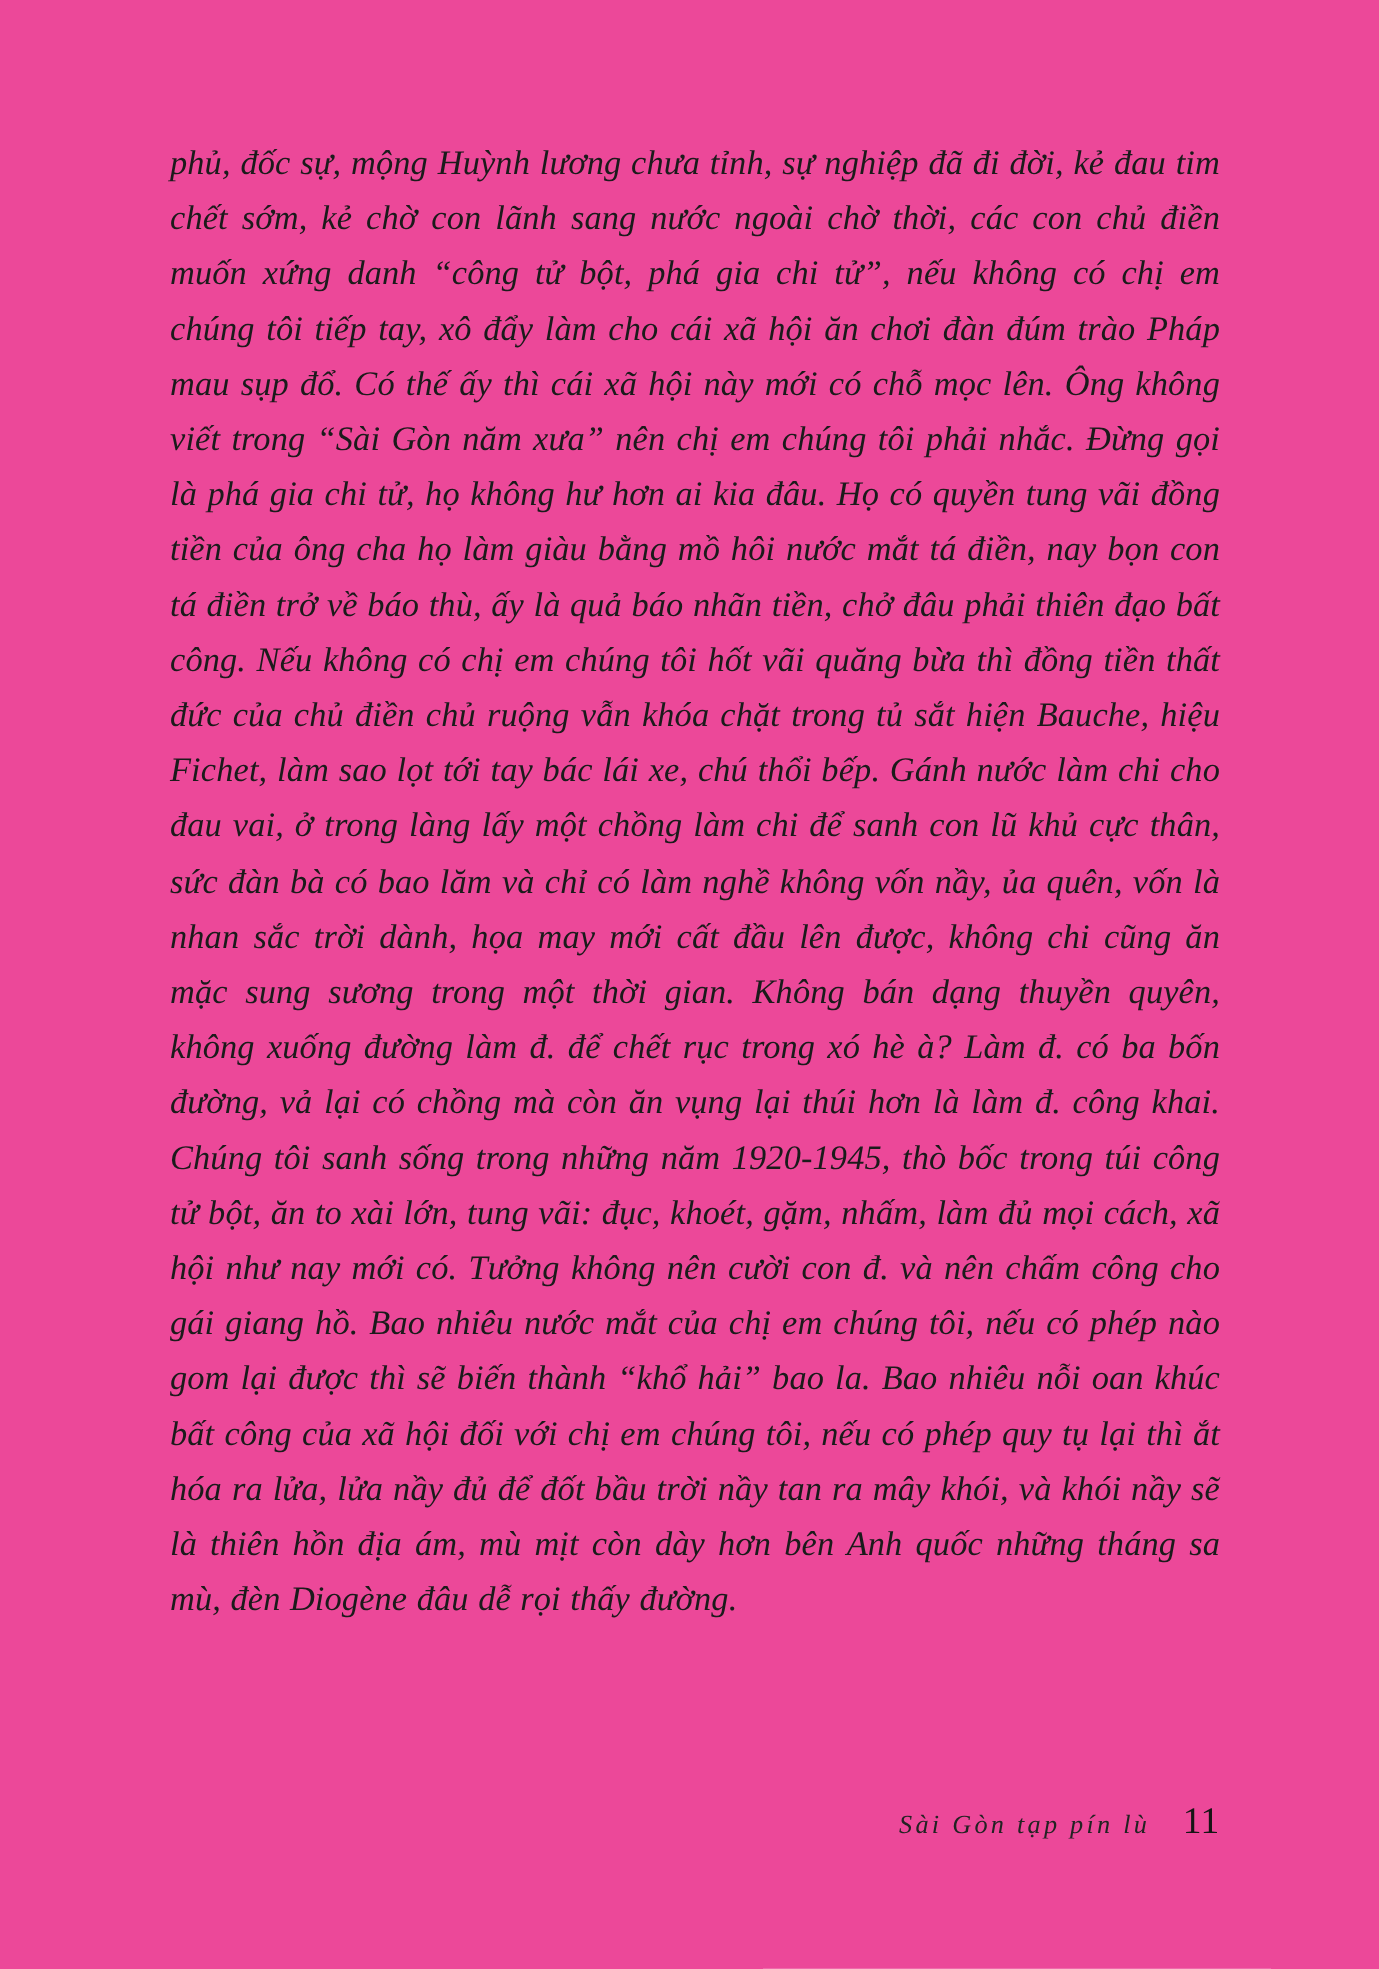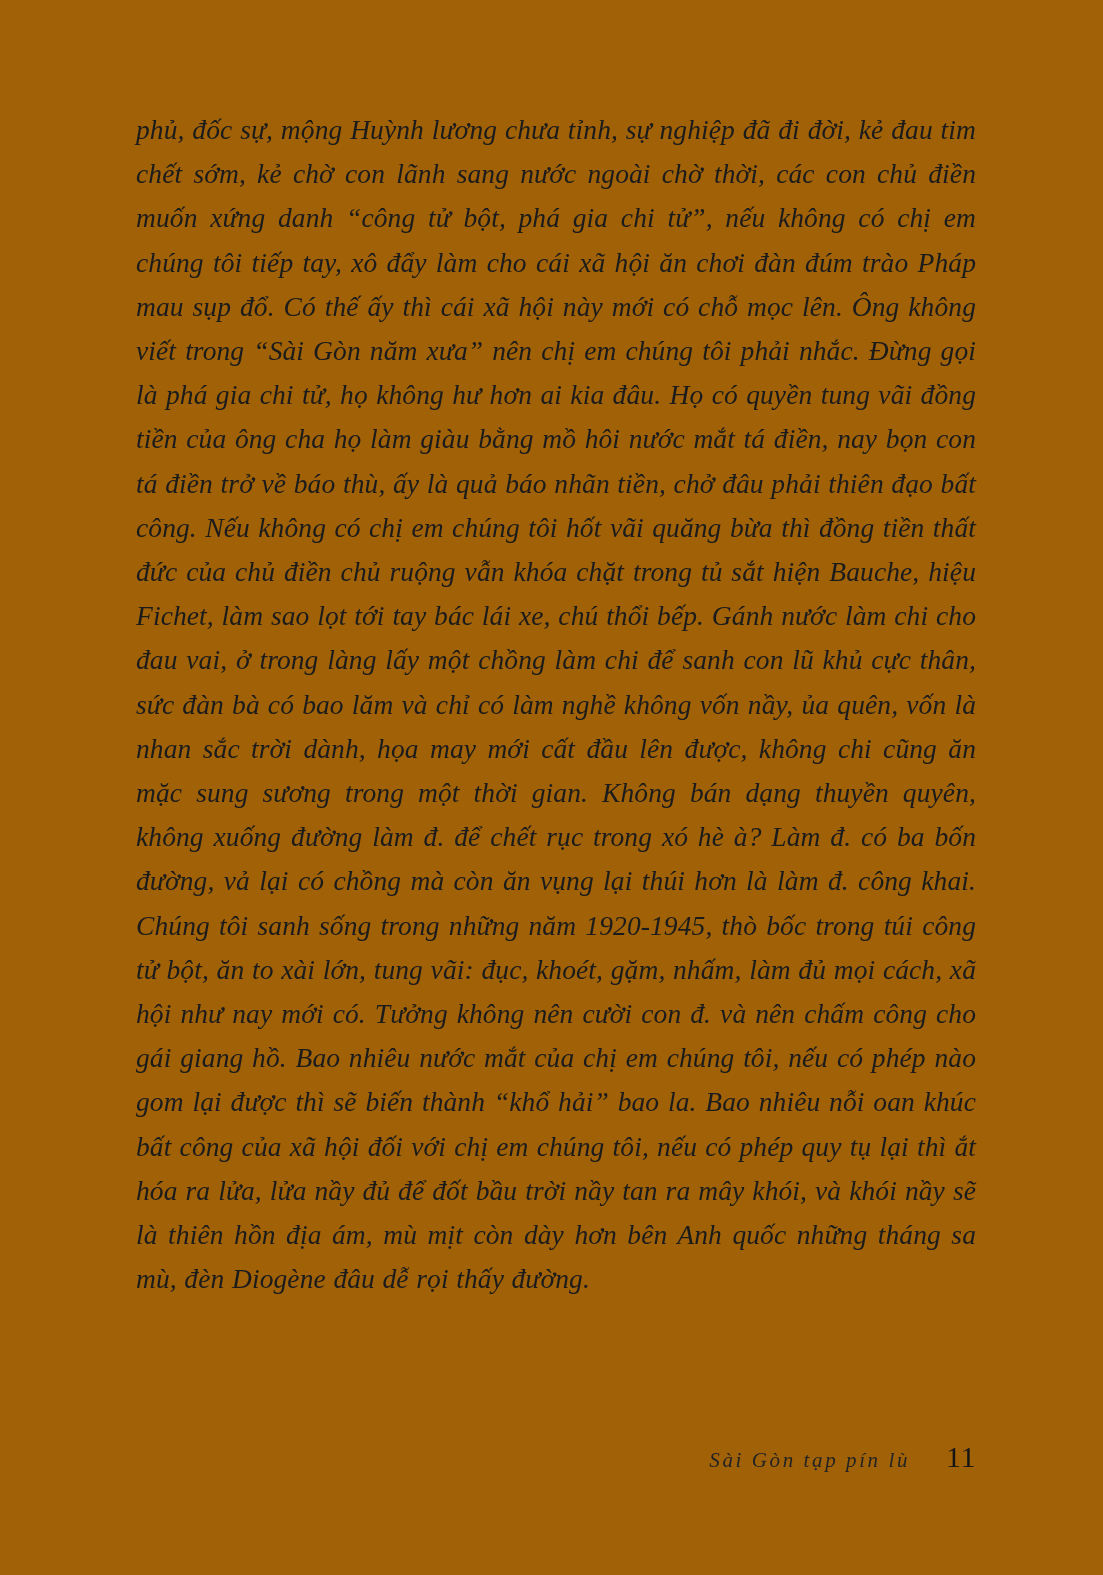--- a/index.html
+++ b/index.html
@@ -11,21 +11,21 @@
     width: 1103px;
     height: 1575px;
     overflow: hidden;
     font-family: "Liberation Serif", serif;
   }
   .page {
     position: relative;
     width: 1103px;
     height: 1575px;
     box-sizing: border-box;
-    background: #a16207;
+    background: #ec4899;
   }
   .text-block {
     position: absolute;
     left: 136px;
     top: 108px;
     width: 840px;
     font-style: italic;
     font-size: 27.5px;
     line-height: 44.2px;
     color: #1b1b1b;
@@ -39,21 +39,21 @@
     text-indent: 0;
   }
   .footer {
     position: absolute;
     left: 136px;
     top: 1440px;
     width: 840px;
     display: flex;
     justify-content: flex-end;
     align-items: baseline;
-    gap: 36px;
+    gap: 26px;
   }
   .footer-title {
     font-style: italic;
     font-size: 21px;
     letter-spacing: 2.6px;
     color: #232323;
   }
   .footer-page {
     font-style: normal;
     font-size: 30px;

